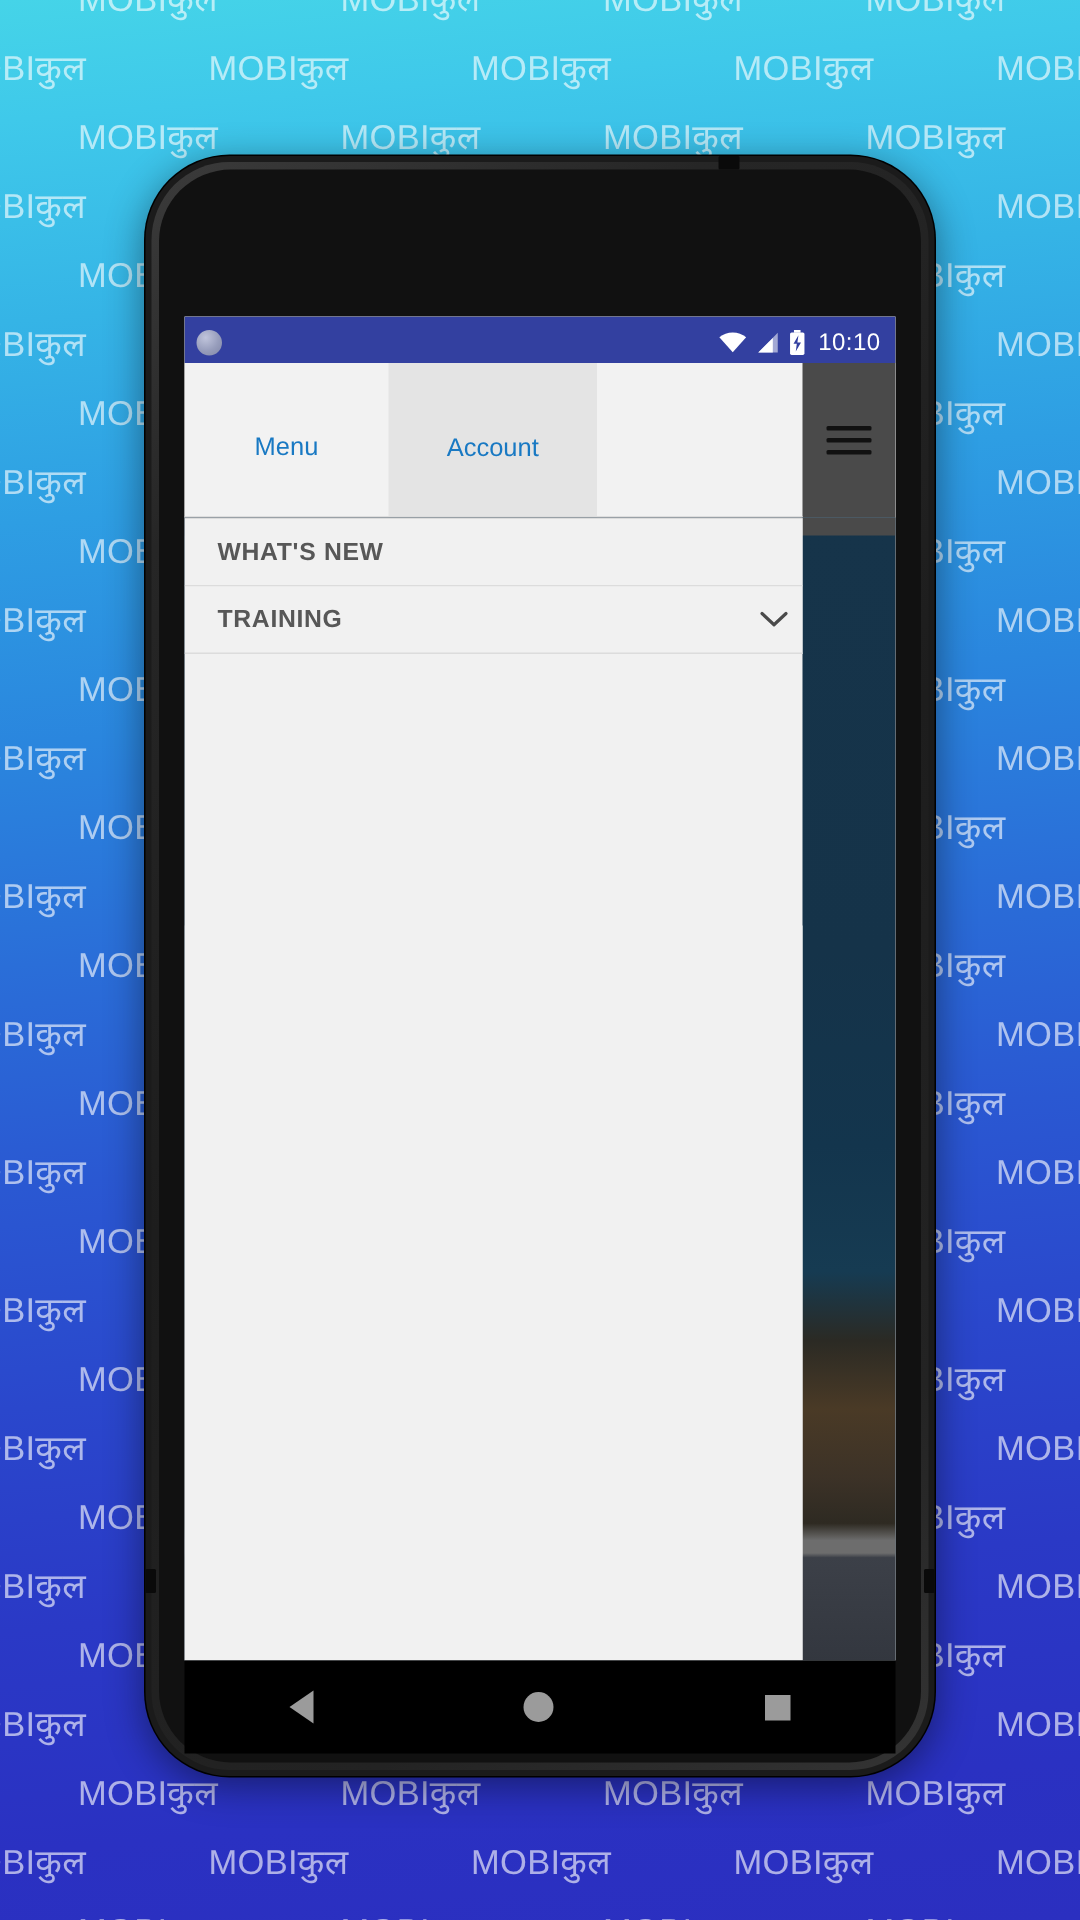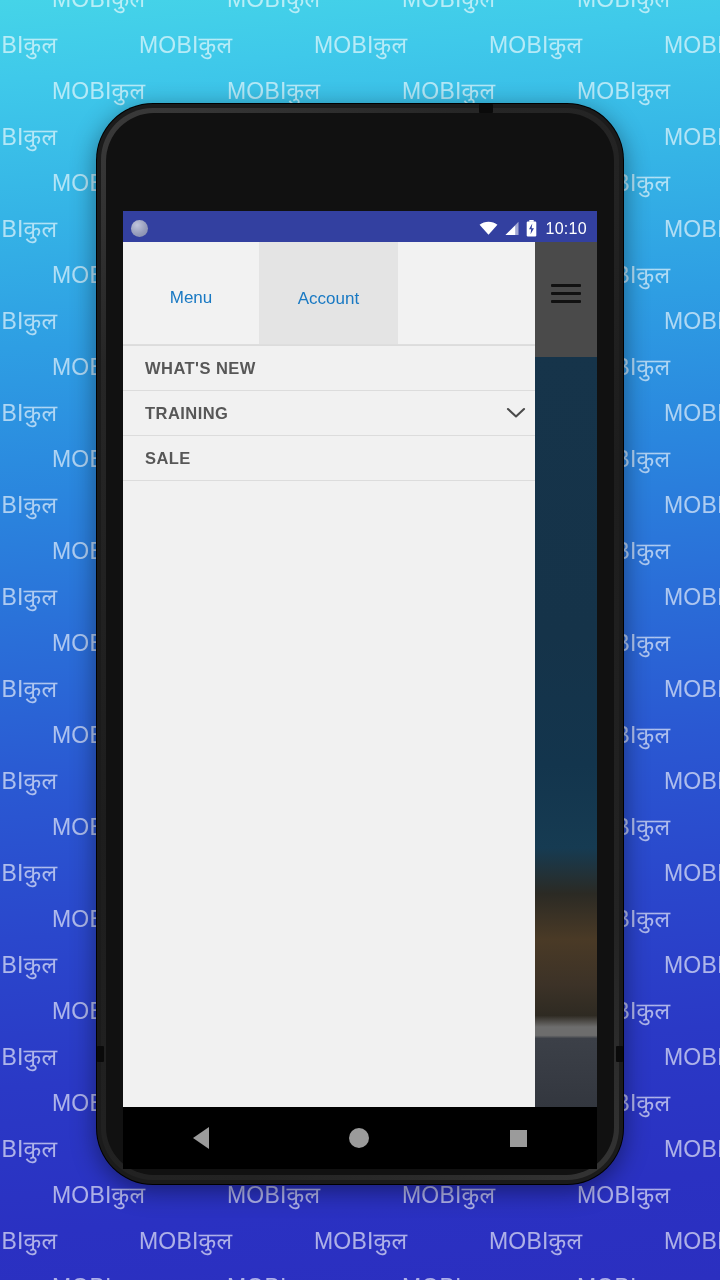--- a/index.html
+++ b/index.html
@@ -478,23 +478,20 @@
 
         <div class="nav-row">
           <span class="nav-label">TRAINING</span>
           <span class="nav-chevron">
             <svg width="20" height="12" viewBox="0 0 20 12">
                 <path d="M2 2 L10 9.5 L18 2" fill="none" stroke="#4a4a4a" stroke-width="2.1" stroke-linecap="round" stroke-linejoin="round"></path>
               </svg>
           </span>
         </div>
 
-        <div class="nav-row">
-          <span class="nav-label">SALE</span>
-        </div>
 
         <div id="navpanel-rest"></div>
       </div>
     </div>
   </div>
 
   <div id="navbar">
     <div id="nav-back"></div>
     <div id="nav-home"></div>
     <div id="nav-recents"></div>

